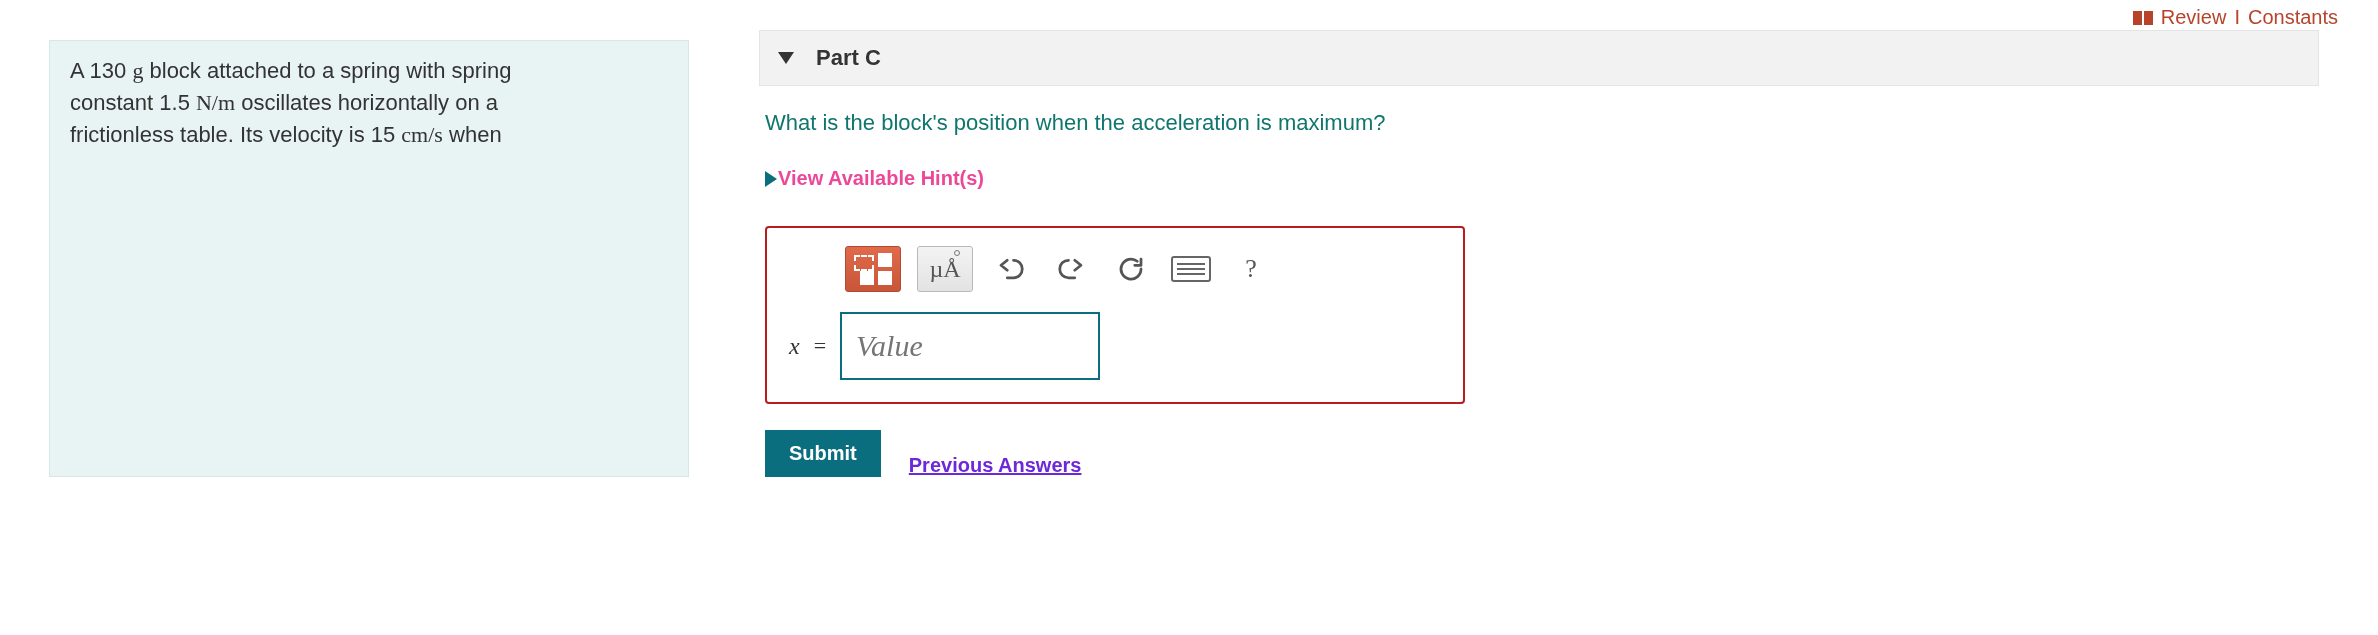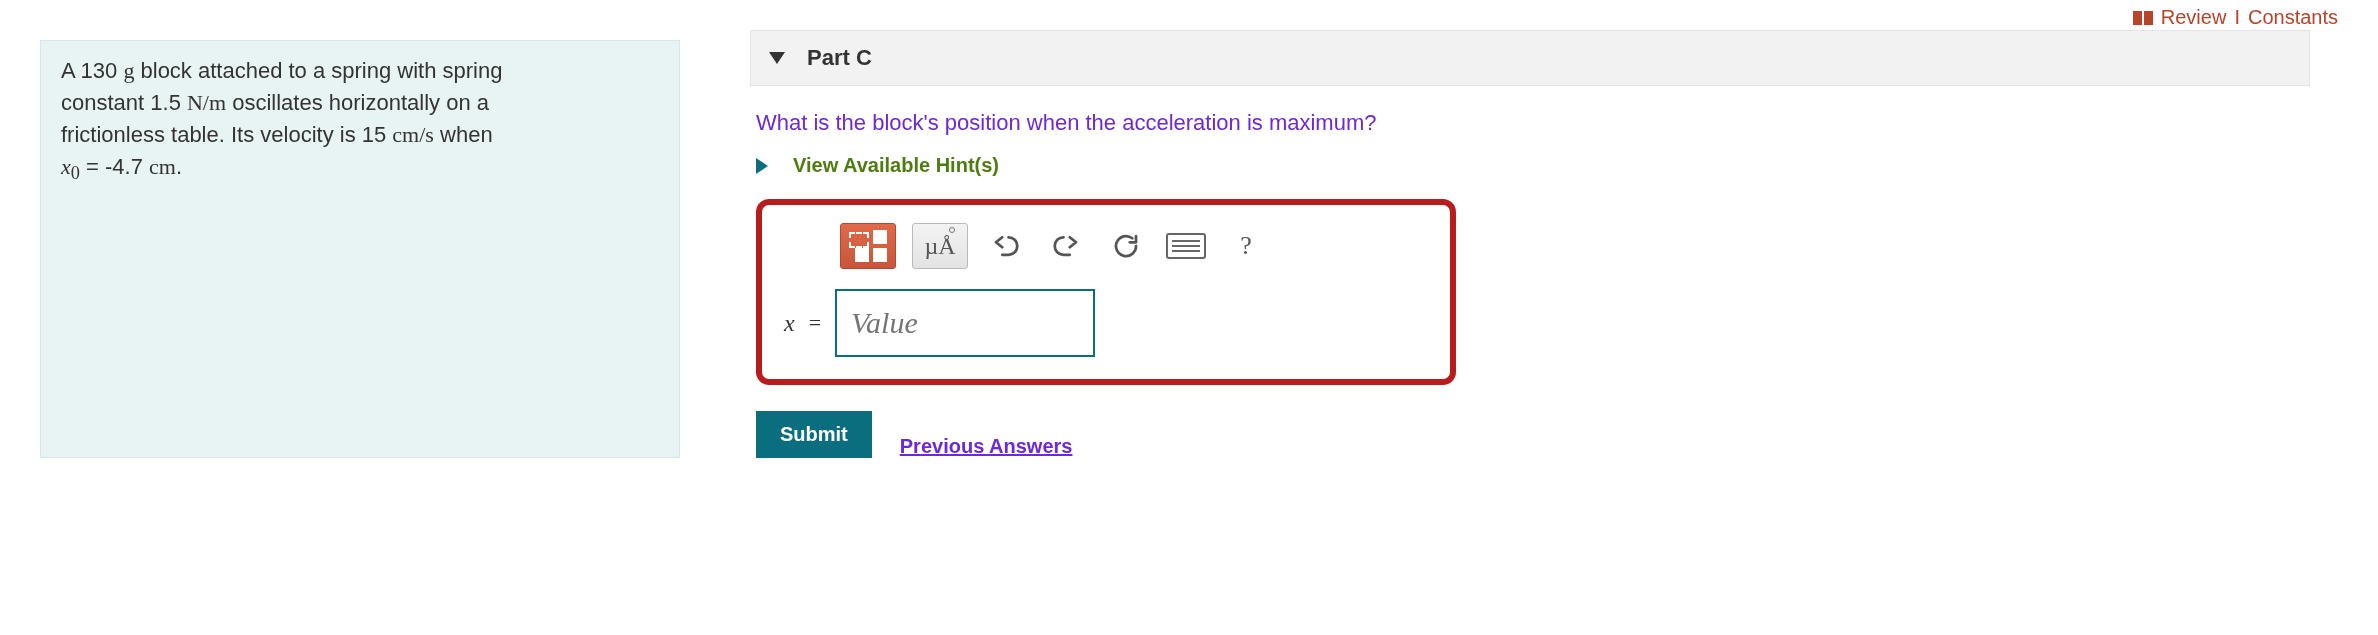--- a/index.html
+++ b/index.html
@@ -31,20 +31,21 @@
     width: 9px;
     height: 14px;
     background: #b7432a;
   }
   .top-links a { color: #b7432a; text-decoration: none; cursor: pointer; }
   .top-links .sep { color: #b7432a; }
 
   .layout {
     display: flex;
     padding-top: 30px;
+    padding-left: 9px;
   }
 
   .problem-box {
     margin: 10px 0 0 40px;
     width: 640px;
     background: #e8f3f3;
     border: 1px solid #d9e6e6;
     padding: 14px 20px 18px 20px;
     color: #333;
     font-size: 22px;
@@ -68,43 +69,43 @@
   }
   .part-header .tri {
     width: 0; height: 0;
     border-left: 8px solid transparent;
     border-right: 8px solid transparent;
     border-top: 12px solid #333;
   }
   .part-header .label { font-weight: bold; font-size: 22px; }
 
   .part-body { padding: 0 6px 0 6px; }
-  .question { font-size: 22px; color: #6d28d9; margin-bottom: 18px; }
+  .question { font-size: 22px; color: #0f766e; margin-bottom: 31px; }
   .instructions { font-weight: bold; font-size: 21px; margin-bottom: 22px; }
 
   .hints {
-    color: #4d7c0f;
+    color: #ec4899;
     font-weight: bold;
     font-size: 20px;
     display: flex;
     align-items: center;
-    gap: 25px;
+    gap: 1px;
     cursor: pointer;
-    margin-bottom: 22px;
+    margin-bottom: 36px;
   }
   .hints .tri-r {
     width: 0; height: 0;
     border-top: 8px solid transparent;
     border-bottom: 8px solid transparent;
     border-left: 12px solid #0a6e7e;
   }
 
   .answer-box {
-    border: 6px solid #b91c1c;
-    border-radius: 13px;
+    border: 2px solid #b91c1c;
+    border-radius: 4px;
     width: 700px;
     padding: 18px 22px 22px 22px;
   }
 
   .toolbar {
     display: flex;
     align-items: center;
     gap: 16px;
     margin: 0 0 20px 56px;
   }
@@ -237,23 +238,20 @@
   <div class="problem-box">
     <div>
       <span>A 130 </span><span class="math">g</span><span> block attached to a spring with spring</span>
     </div>
     <div>
       <span>constant 1.5 </span><span class="math">N/m</span><span> oscillates horizontally on a</span>
     </div>
     <div>
       <span>frictionless table. Its velocity is 15 </span><span class="math">cm/s</span><span> when</span>
     </div>
-    <div>
-      <span class="math" style="font-style:italic">x</span><sub class="math">0</sub><span> = -4.7 </span><span class="math">cm</span><span>.</span>
-    </div>
   </div>
 
   <div class="right-col">
     <div class="part-header">
       <div class="tri"></div>
       <div class="label">Part C</div>
     </div>
 
     <div class="part-body">
       <div class="question">What is the block's position when the acceleration is maximum?</div>

